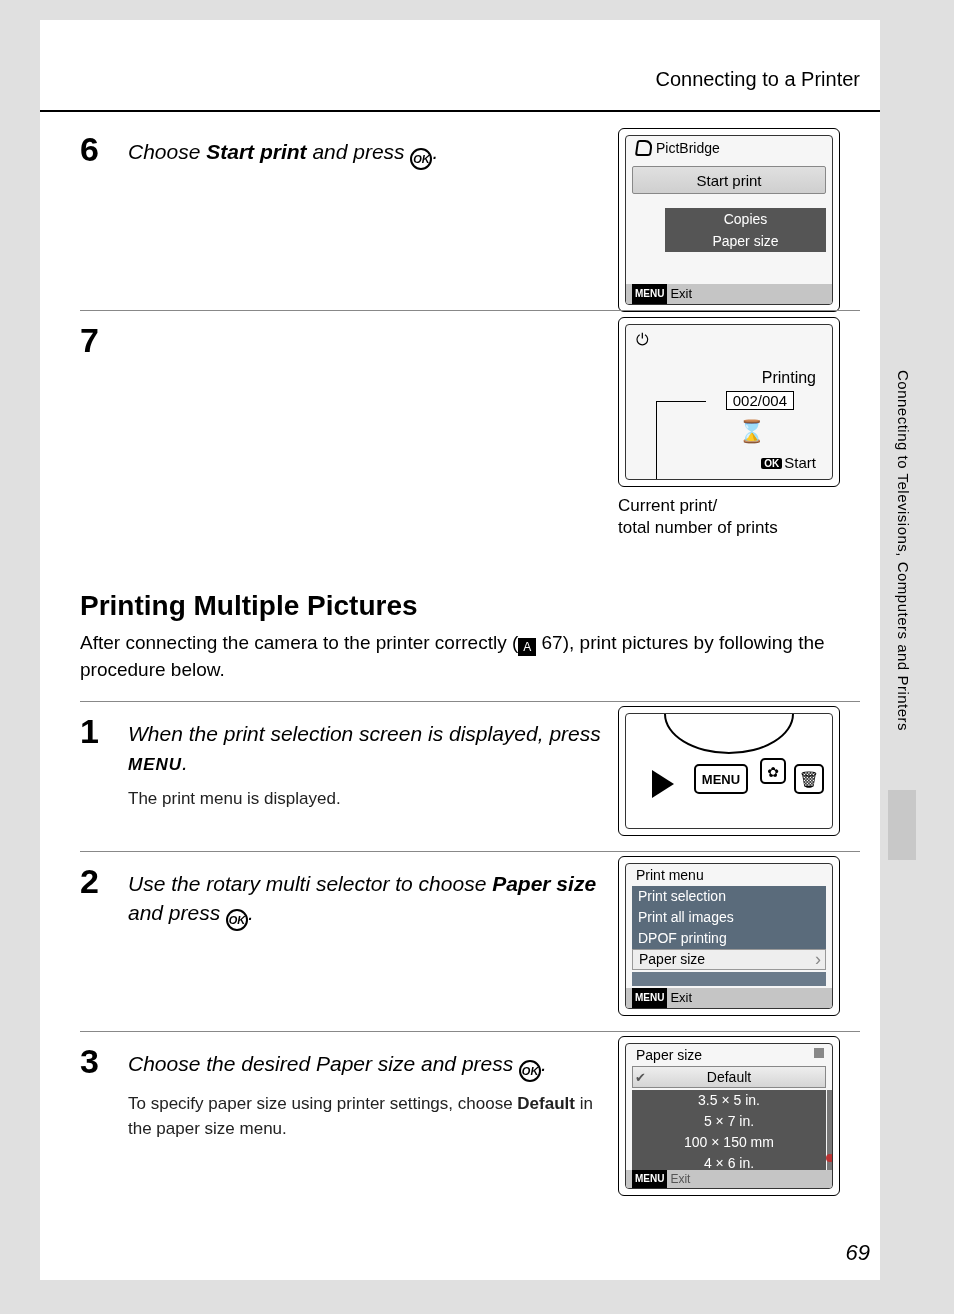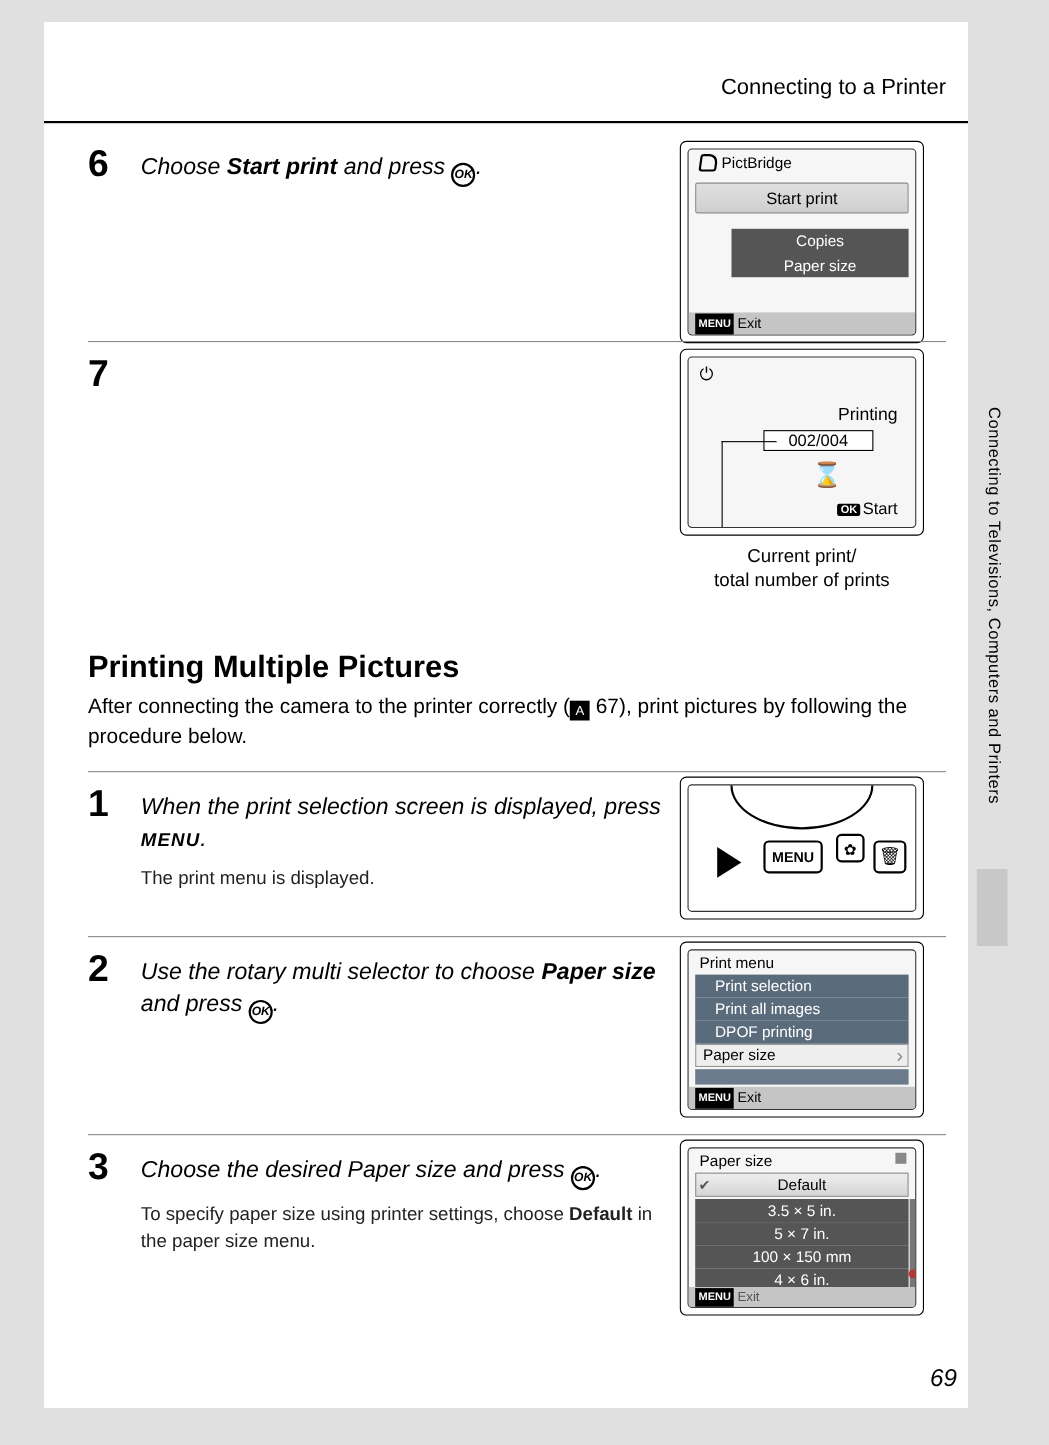--- a/index.html
+++ b/index.html
@@ -171,21 +171,21 @@
     display:inline-block; background:#000; color:#fff;
     font-size:10px; padding:0 3px; font-weight:bold; margin-right:3px;
     vertical-align:1px;
   }
   
   #lcd7 { right: 20px; top: 6px; width: 222px; height: 170px; }
   #lcd7 .pb-head { position:absolute; left:10px; top:6px; }
   #lcd7 .printing { position:absolute; right:16px; top:44px; font-size:16px;}
   #lcd7 .counter {
     position:absolute; right:38px; top:66px;
-    border:1px solid #000; padding:0 22px; font-size:15px;
+    border:1px solid #000; padding:0 6px; font-size:15px;
     background:#fff;
   }
   #lcd7 .hour {
     position:absolute; right:66px; top:94px; font-size:22px;
   }
   #lcd7 .cancel {
     position:absolute; right:16px; bottom:8px; font-size:15px;
   }
   .ok-badge-sm {
     display:inline-block; background:#000; color:#fff;
@@ -193,34 +193,34 @@
     border-radius:2px; vertical-align:1px;
   }
   #lcd7 .leader1 {
     position:absolute; left:30px; top:76px; width:50px; height:1px; background:#000;
   }
   #lcd7 .leader2 {
     position:absolute; left:30px; top:76px; width:1px; height:95px; background:#000;
   }
   .caption7 {
     position:absolute; right:20px; top:184px; width:222px;
-    font-size:17px; text-align:center; line-height:1.3;
+    font-size:17px; text-align:left; line-height:1.3;
   }
   
   #fig1 { right:20px; top:4px; width:222px; height:130px; border:1px solid #000; border-radius:6px; position:absolute; background:#fff;}
   #fig1 .inner{ position:absolute; inset:6px; border:1px solid #333; border-radius:4px; overflow:hidden;}
   #fig1 .dial { position:absolute; left:50%; top:-40px; transform:translateX(-50%); width:130px; height:80px; border:2px solid #000; border-radius:50%; }
   #fig1 .arrow { position:absolute; left:26px; top:56px; width:0;height:0; border-top:14px solid transparent; border-bottom:14px solid transparent; border-left:22px solid #000;}
   #fig1 .menu-btn { position:absolute; left:68px; top:50px; width:54px; height:30px; border:2px solid #000; border-radius:5px; text-align:center; line-height:28px; font-size:13px; font-weight:bold; background:#fff;}
   #fig1 .flower { position:absolute; left:134px; top:44px; width:26px;height:26px; border:2px solid #000; border-radius:5px; font-size:14px; text-align:center; line-height:24px;}
   #fig1 .trash { position:absolute; left:168px; top:50px; width:30px;height:30px; border:2px solid #000; border-radius:5px; font-size:16px; text-align:center; line-height:28px;}
   
   #lcd2b { right:20px; top:4px; width:222px; height:160px;}
   #lcd2b .pb-head{ position:absolute; left:10px; top:3px; font-size:14px;}
-  #lcd2b .menu-row{ position:absolute; left:6px; right:6px; height:21px; background:#5a6b7b; color:#fff; padding-left:18px; font-size:14px; line-height:21px;}
+  #lcd2b .menu-row{ position:absolute; left:6px; right:6px; height:21px; background:#5a6b7b; color:#fff; padding-left:6px; font-size:14px; line-height:21px;}
   #lcd2b .r1{top:22px;} #lcd2b .r2{top:43px;} #lcd2b .r3{top:64px;}
   #lcd2b .sel{ position:absolute; left:6px; right:6px; top:85px; height:21px; border:1px solid #999; background:#eee; color:#000; padding-left:6px; font-size:14px; line-height:19px;}
   #lcd2b .sel::after{ content:"›"; position:absolute; right:4px; top:0; color:#888; font-size:18px;}
   #lcd2b .spacer{ position:absolute; left:6px; right:6px; top:108px; height:14px; background:#6b7b8b;}
   #lcd2b .exit-row{ position:absolute; left:0; right:0; bottom:0; height:20px; background:#c5c5c5; font-size:13px; line-height:20px; padding-left:6px;}
   
   #lcd3 { right:20px; top:4px; width:222px; height:160px;}
   #lcd3 .pb-head{ position:absolute; left:10px; top:3px; font-size:14px;}
   #lcd3 .scroll-ind{ position:absolute; right:8px; top:4px; width:10px; height:10px; background:#888;}
   #lcd3 .ps-sel{ position:absolute; left:6px; right:6px; top:22px; height:22px; background:linear-gradient(#eee,#d5d5d5); border:1px solid #888; text-align:center; font-size:14px; line-height:20px;}

